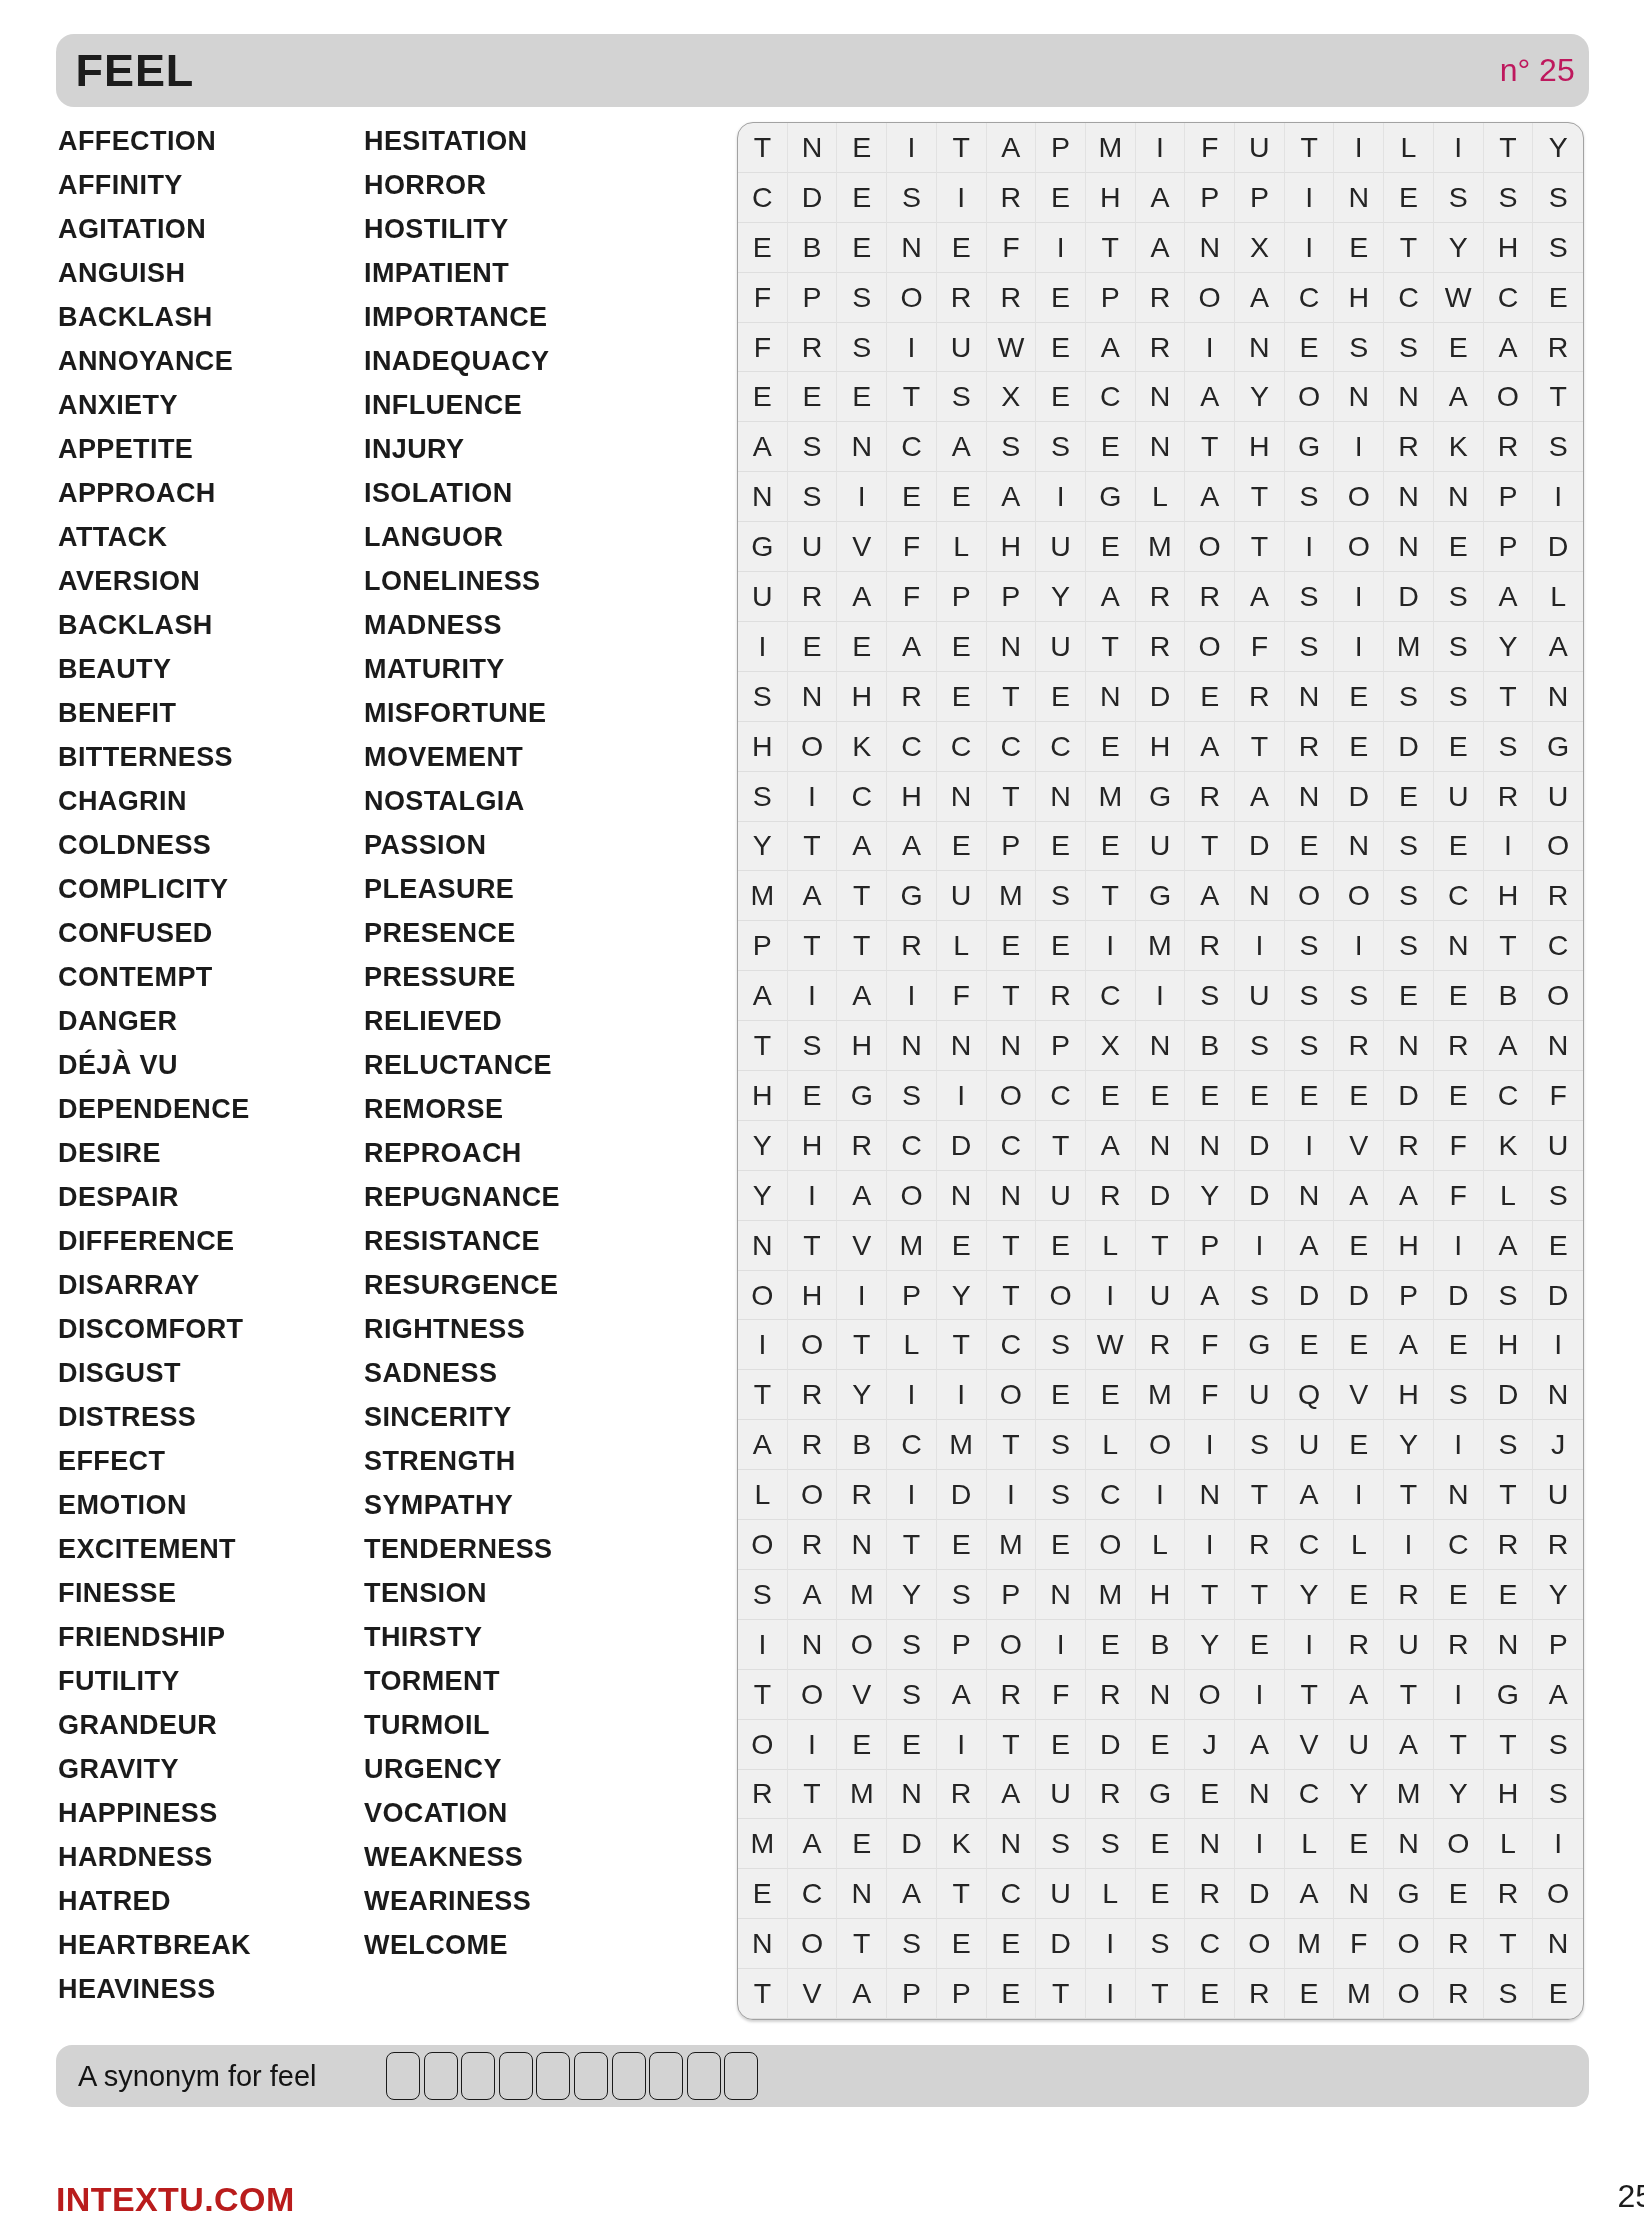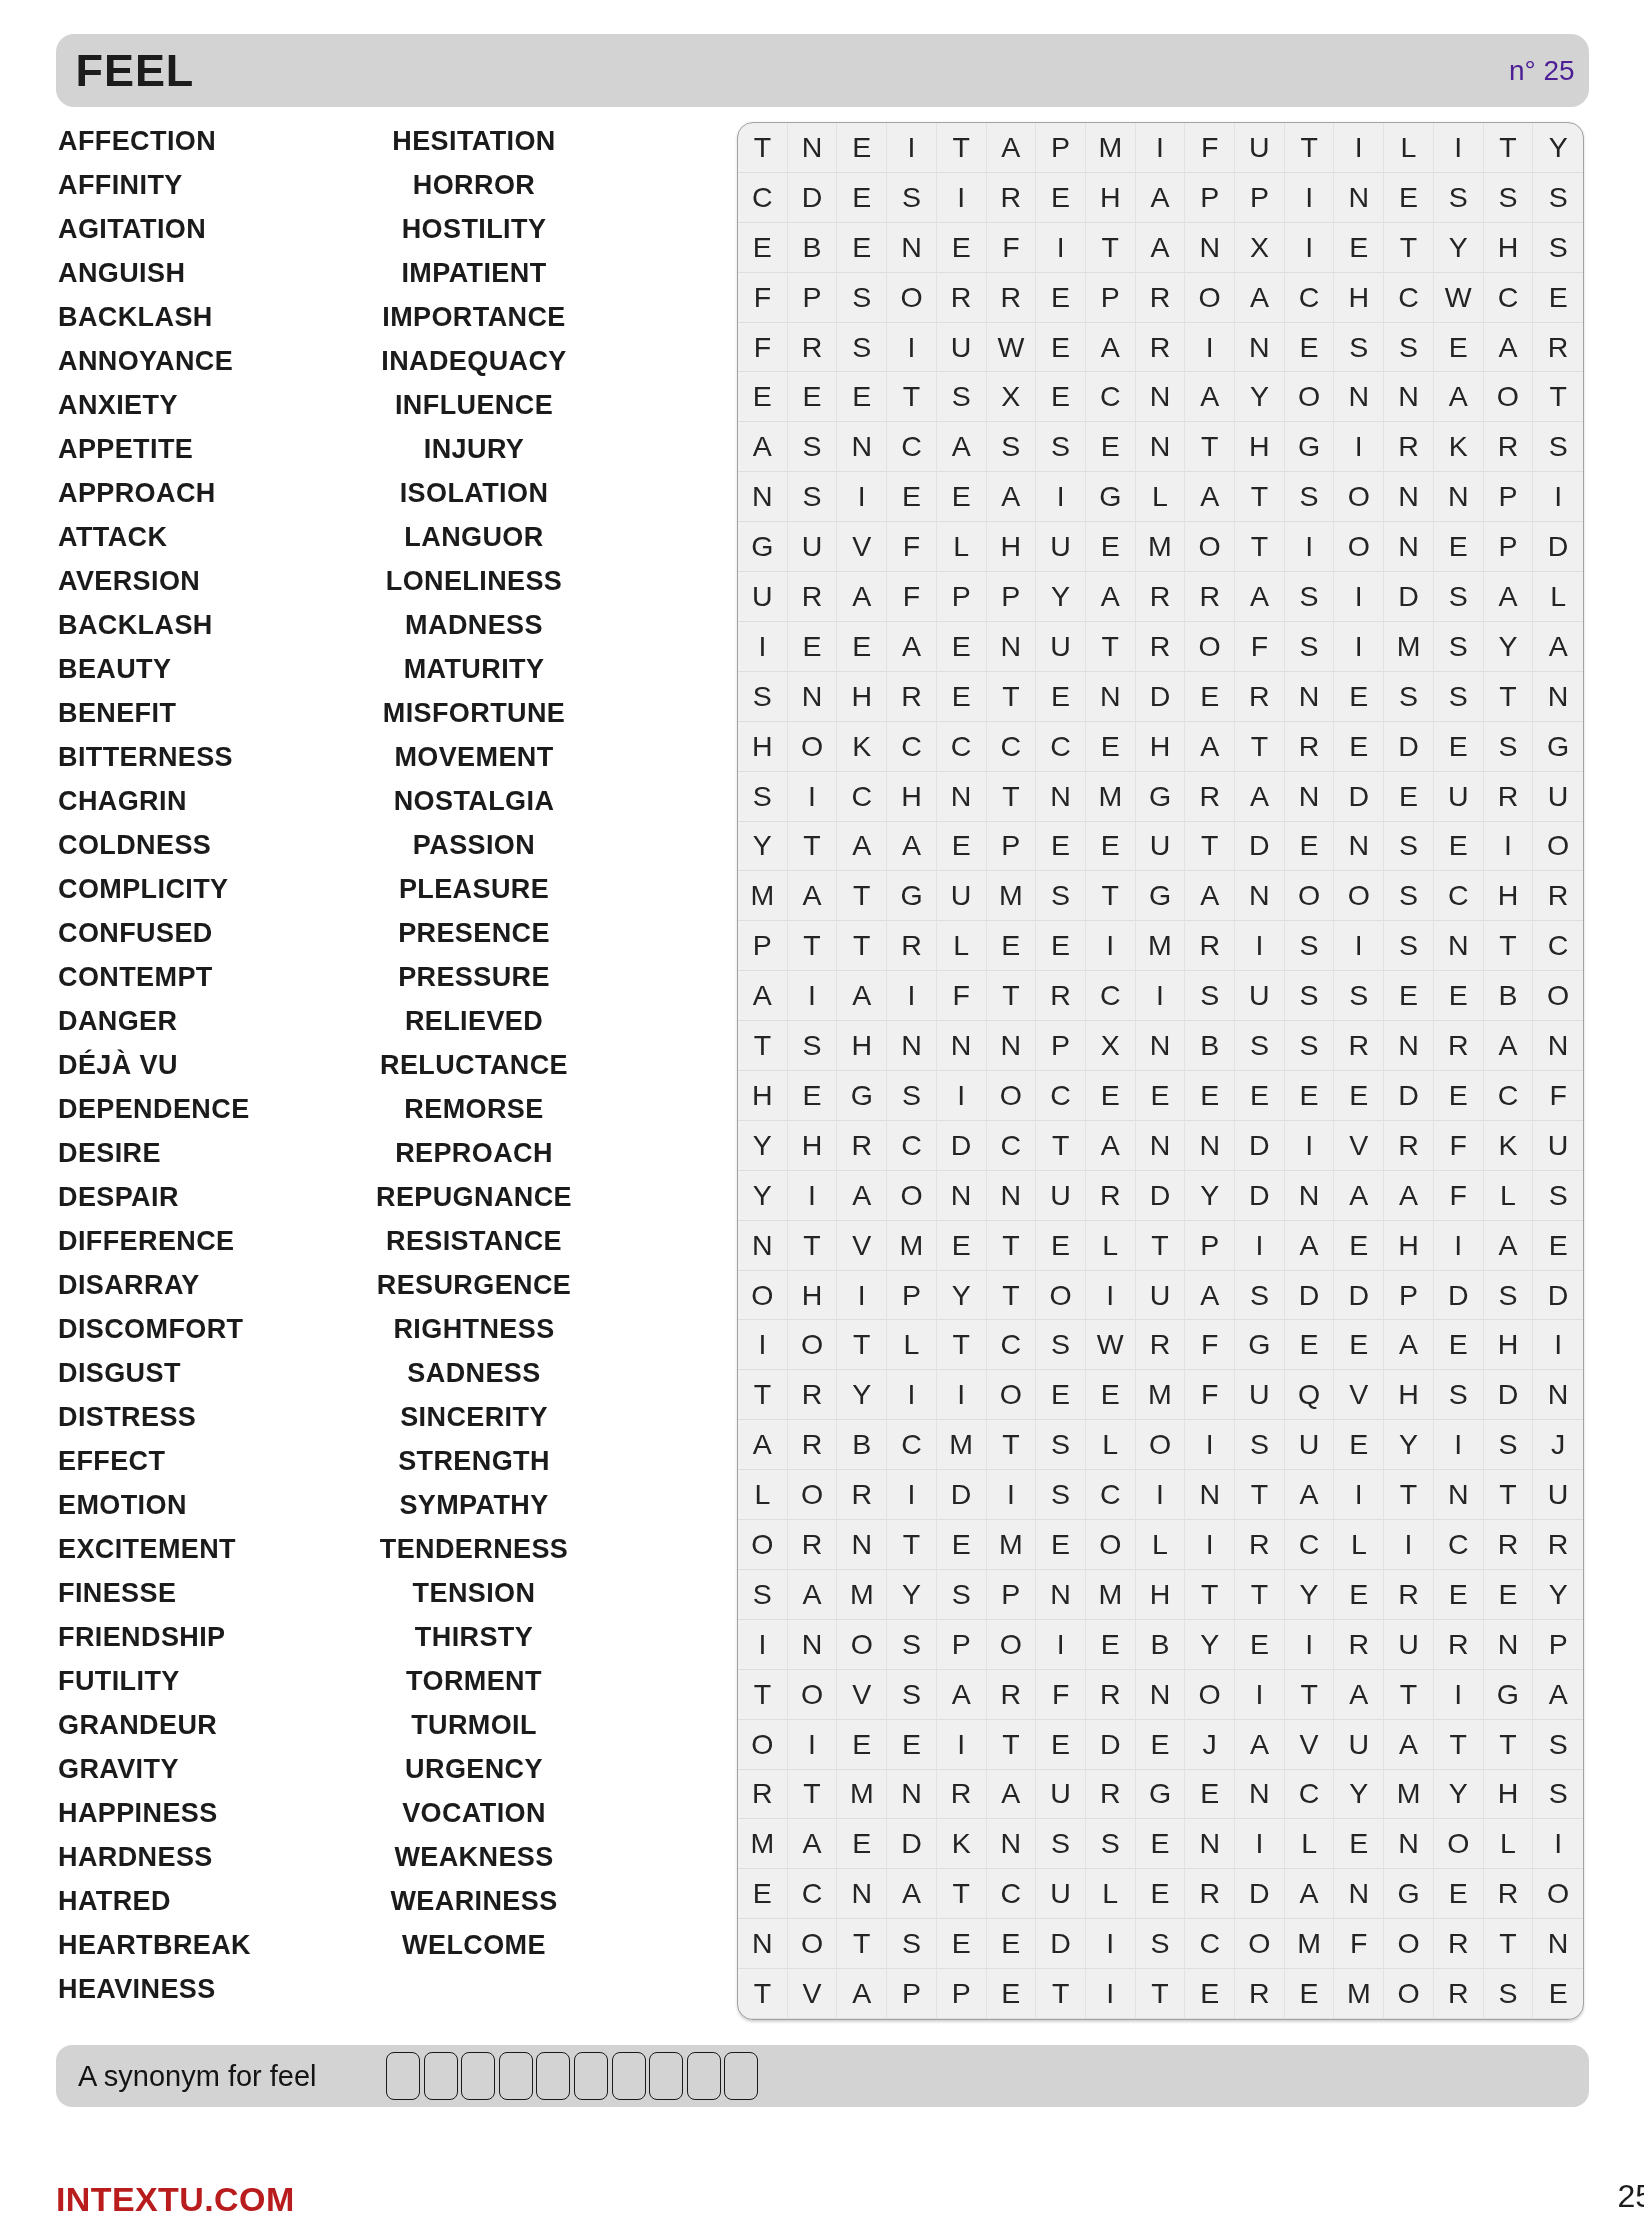--- a/index.html
+++ b/index.html
@@ -5,26 +5,26 @@
   html,body{margin:0;padding:0;background:#ffffff;}
   .page{position:relative;width:1644px;height:2228px;background:#ffffff;
         font-family:"Liberation Sans", sans-serif;overflow:hidden;padding-left:46px;}
 
   
   .hdr{position:absolute;left:56px;top:34px;width:1533px;height:73px;
        background:#d3d3d3;border-radius:18px;}
   .hdr-title{position:absolute;left:19.6px;top:0;height:73px;display:flex;align-items:center;
        font-size:45px;font-weight:bold;color:#1c1c1c;letter-spacing:0.9px;}
   .hdr-num{position:absolute;right:14.3px;top:0;height:73px;display:flex;align-items:center;
-       font-size:28px;color:#4c1d95;}
+       font-size:32px;color:#be185d;}
 
   
   .word-col{position:absolute;top:119px;}
   #col1{left:58px;}
-  #col2{left:376px;text-align:center;}
+  #col2{left:364px;}
   .word{height:44px;line-height:44px;font-size:27px;font-weight:bold;
         color:#1b1b1b;letter-spacing:0.4px;white-space:nowrap;}
 
   
   .grid{position:absolute;left:737px;top:122px;width:847px;height:1898px;
         background:#f0f0f0;border:1.8px solid #a2a2a2;border-radius:16px;
         box-sizing:border-box;overflow:hidden;
         display:grid;grid-template-columns:repeat(17,1fr);grid-template-rows:repeat(38,1fr);
         box-shadow:0 1.8px 2.7px rgba(0,0,0,0.18);}
   .cell{display:flex;align-items:center;justify-content:center;

